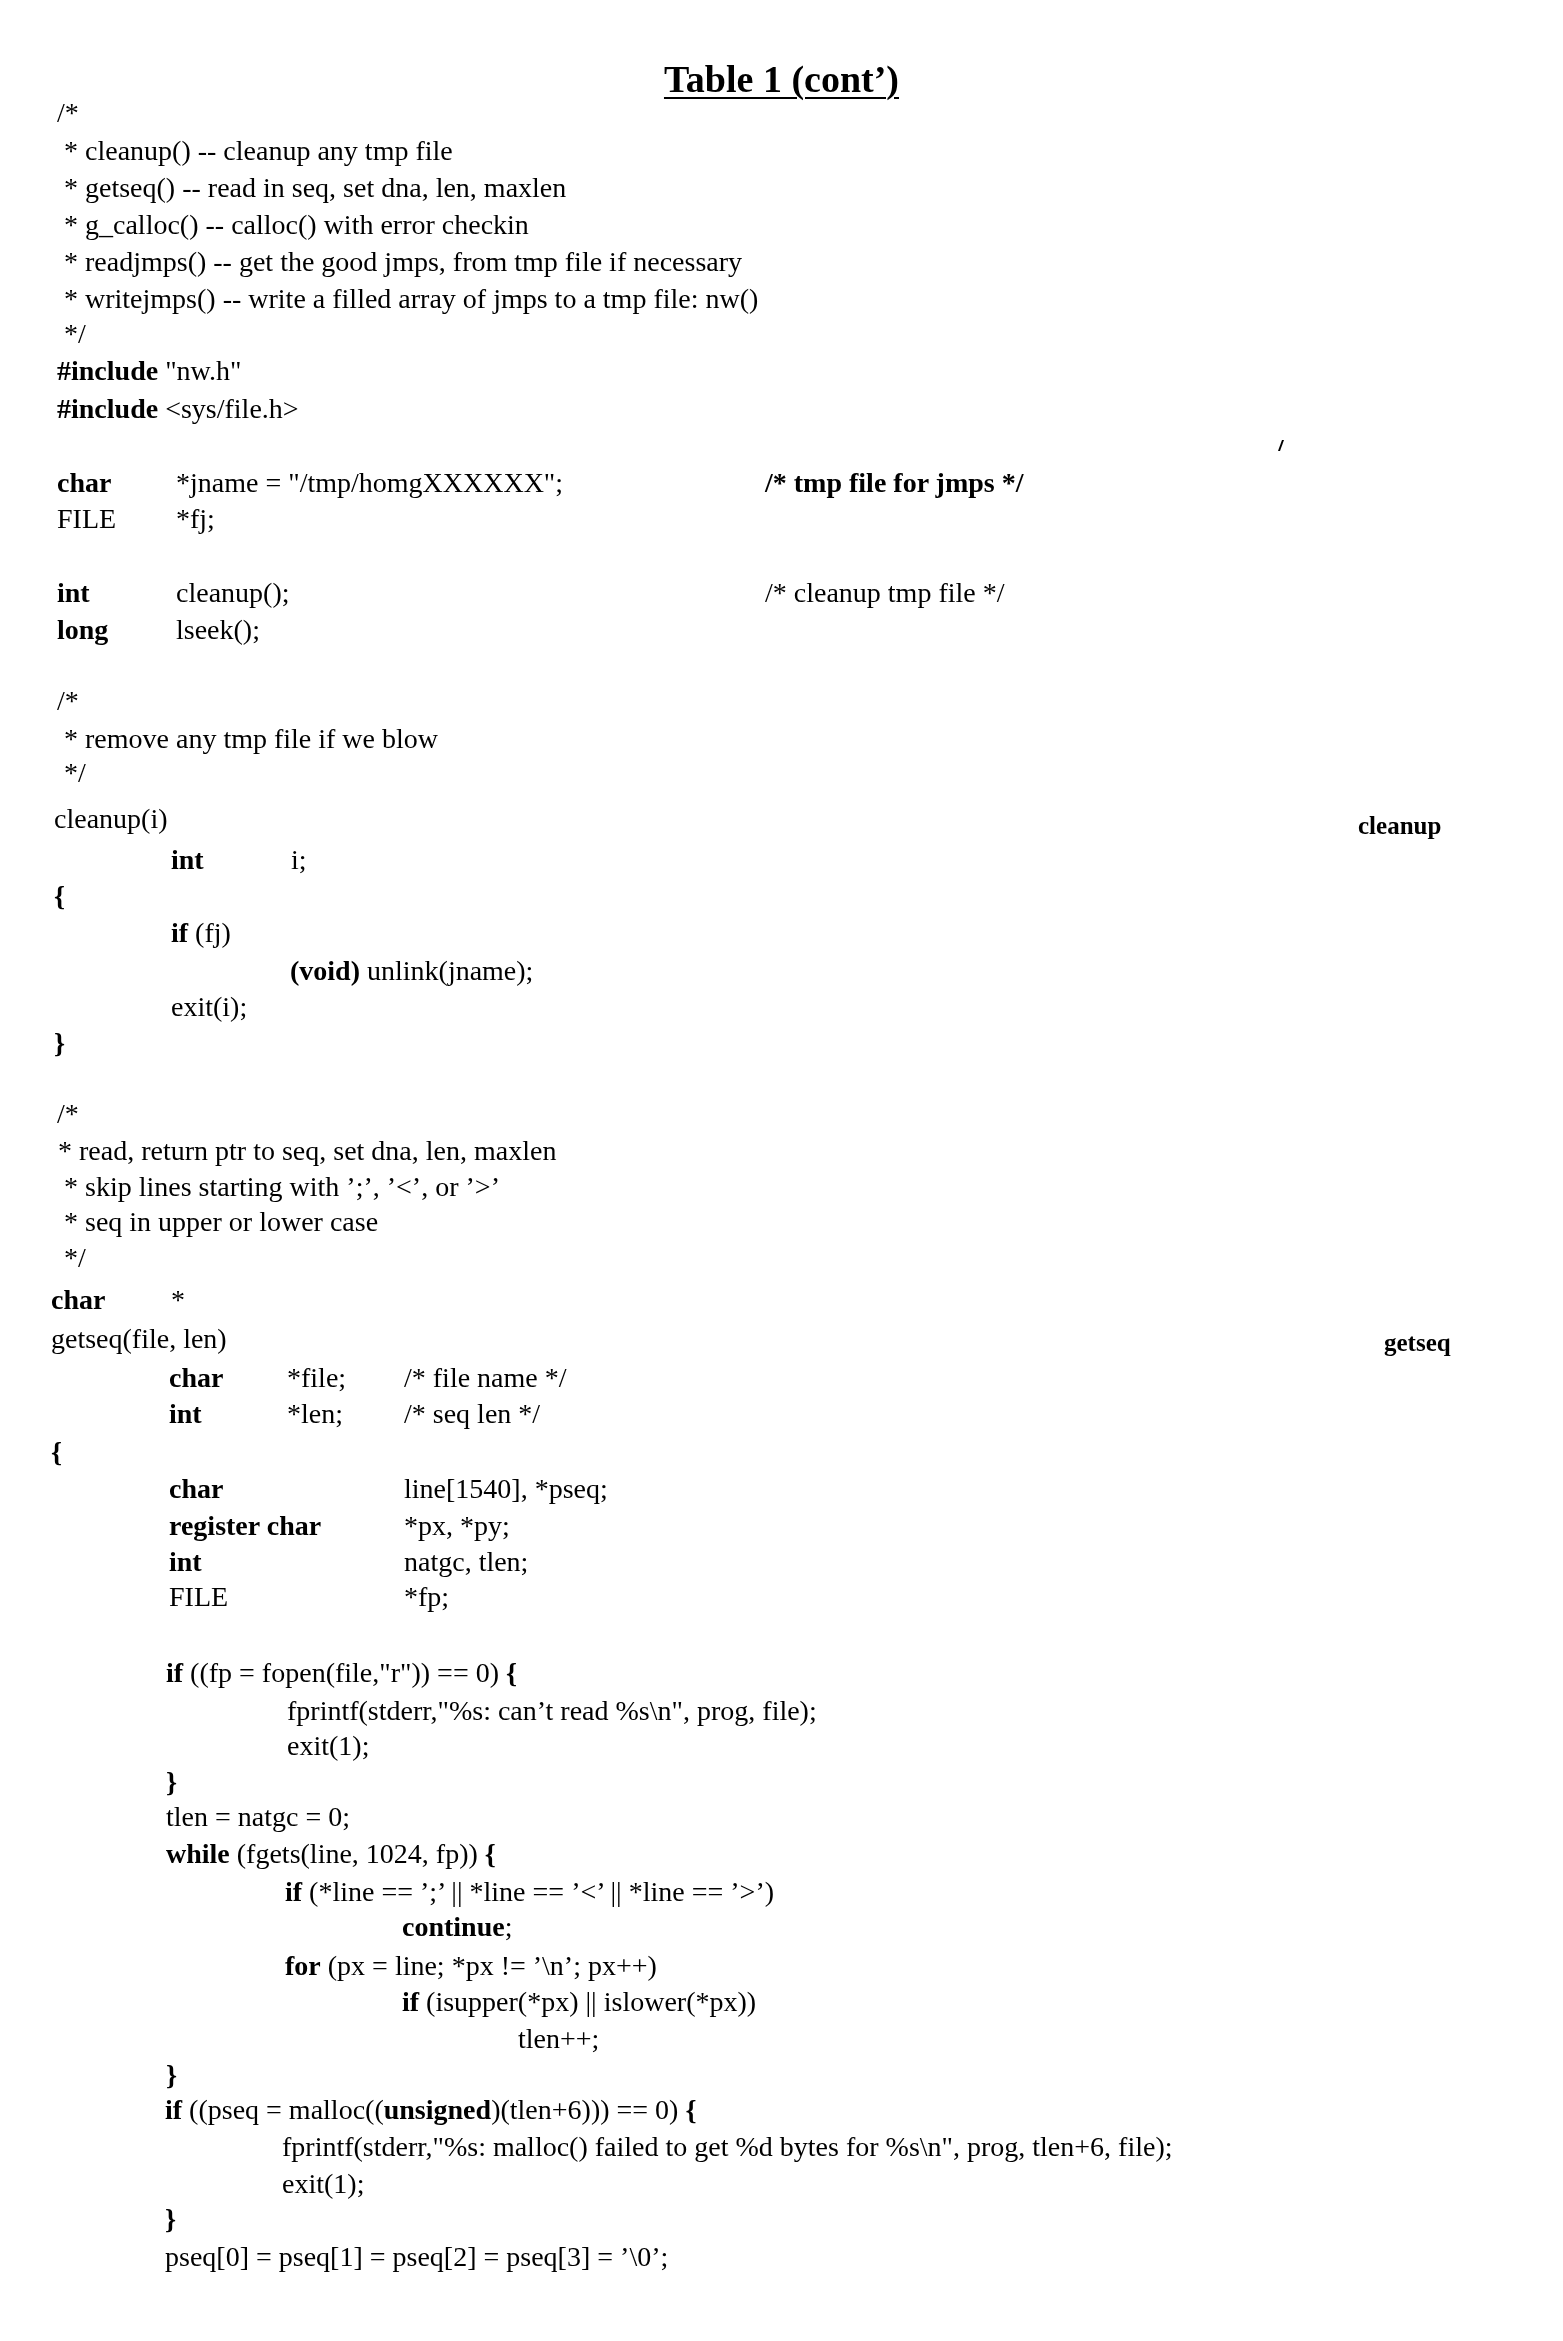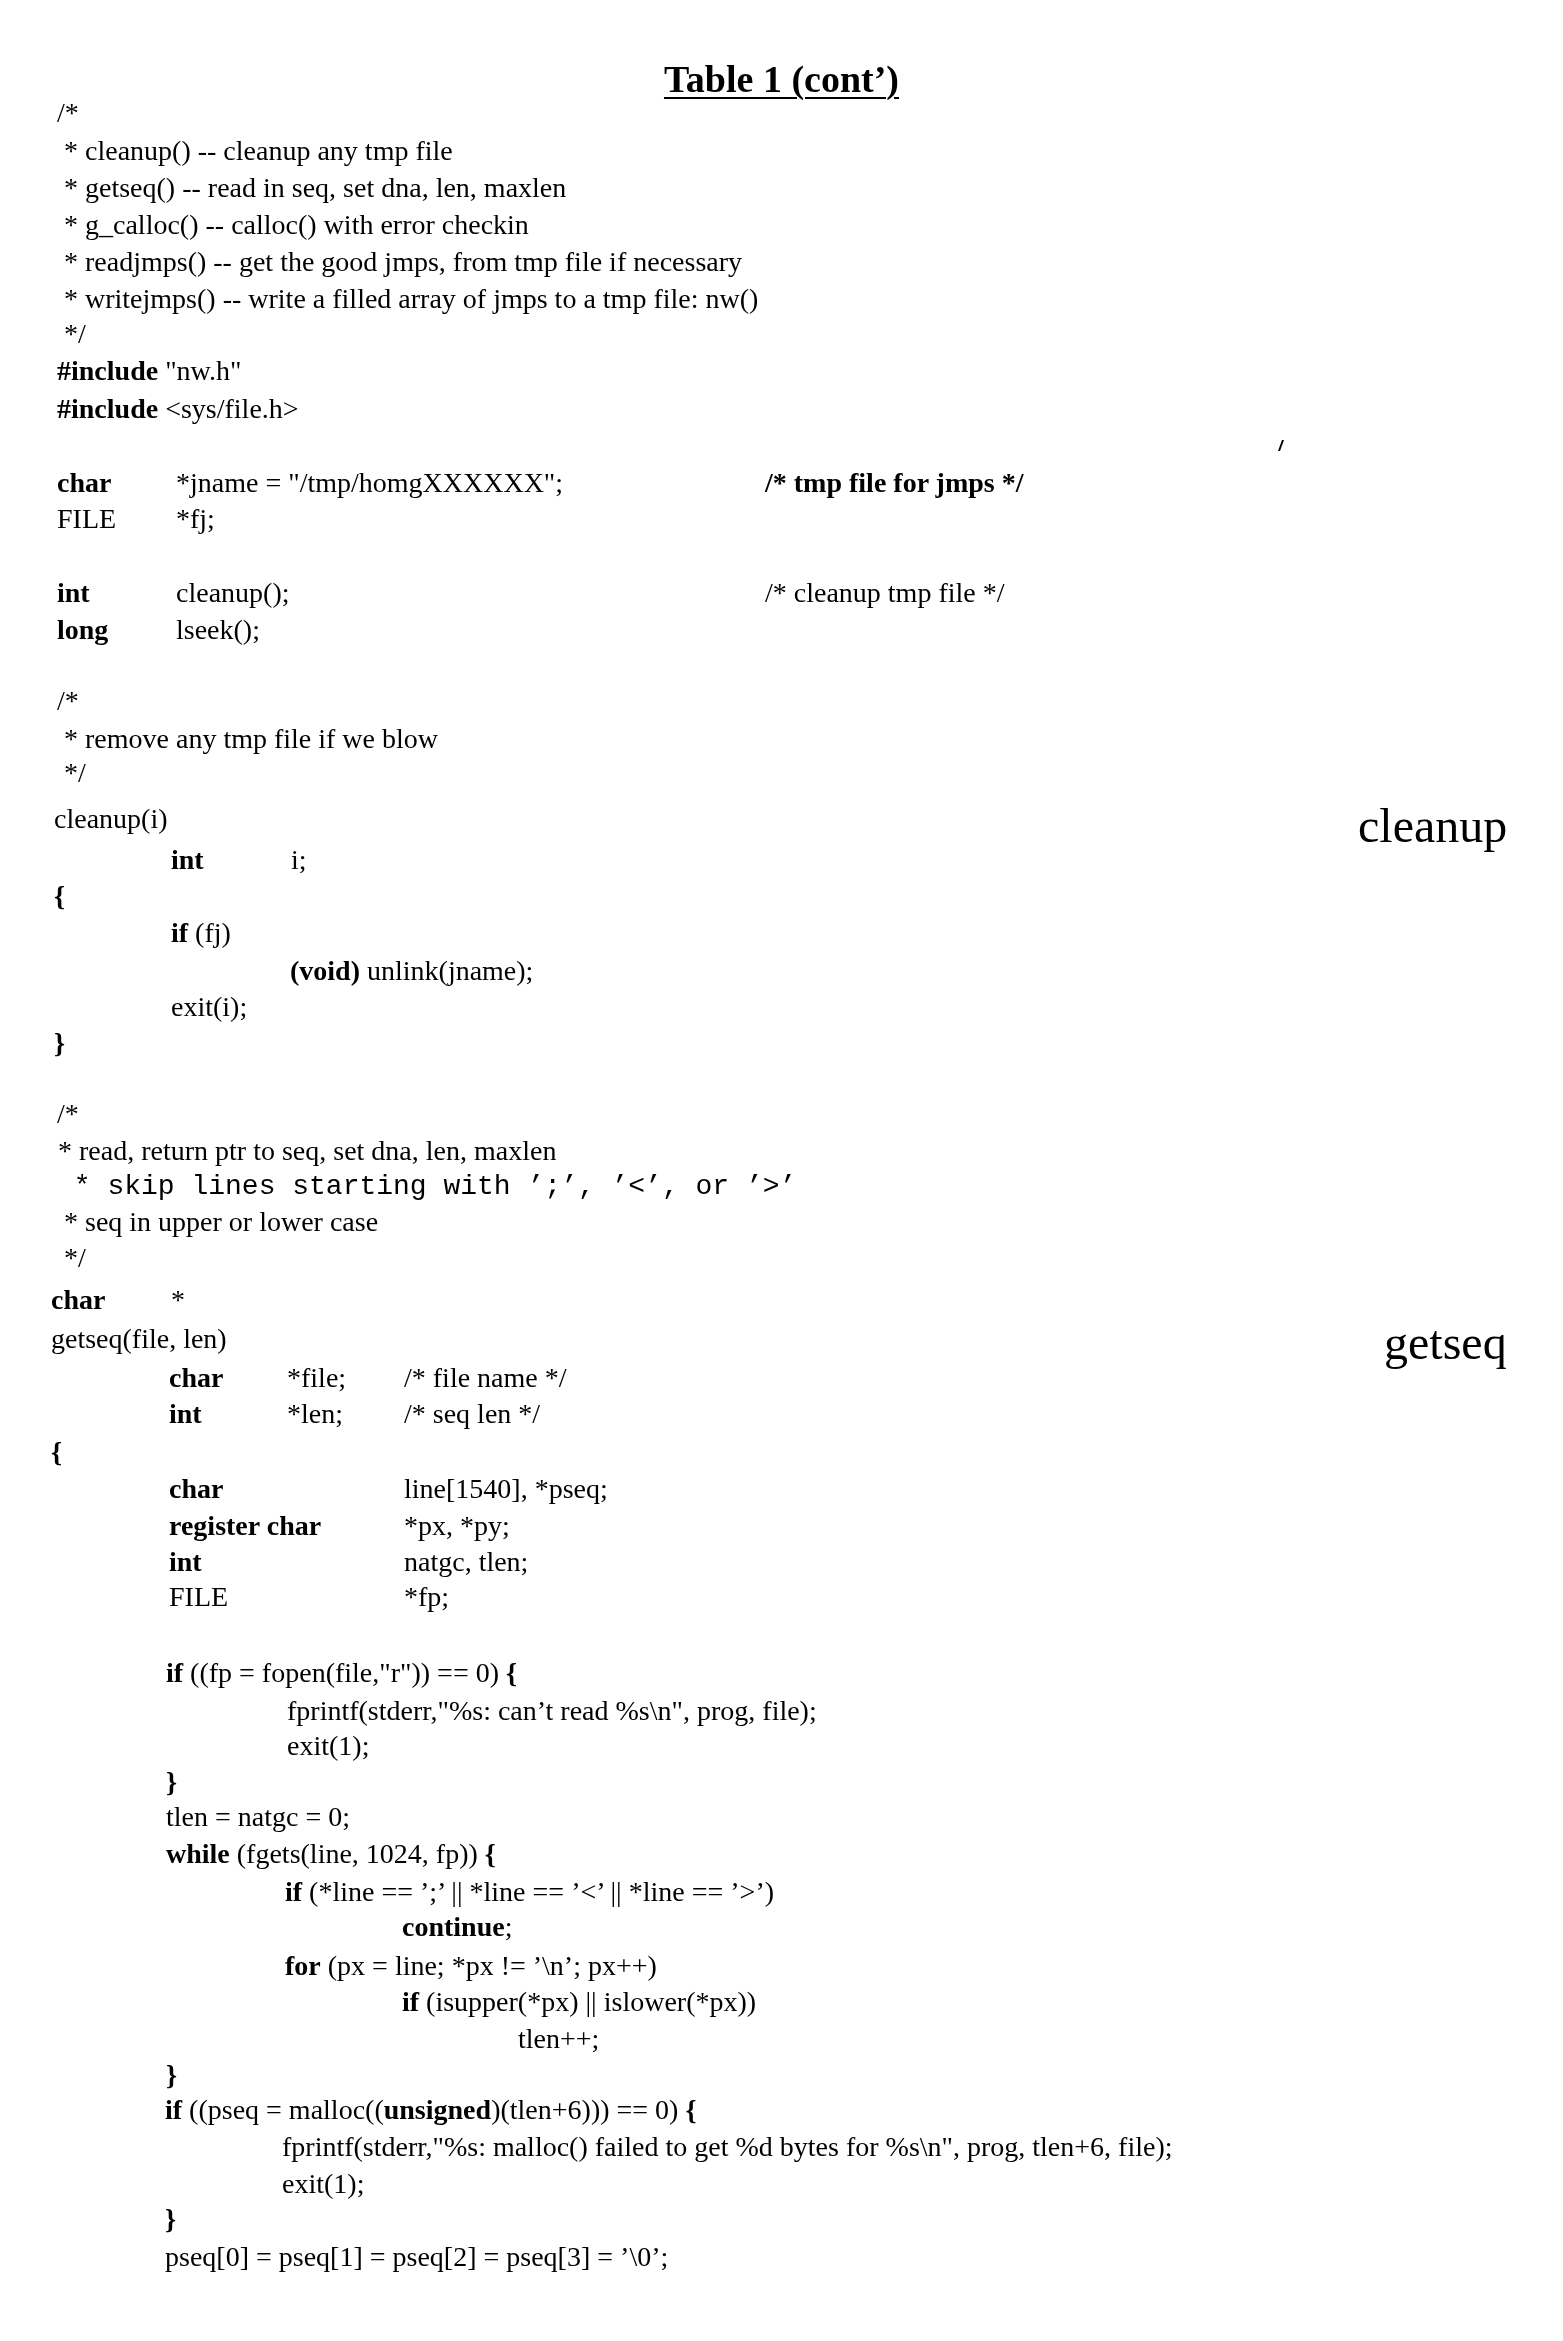--- a/index.html
+++ b/index.html
@@ -33,22 +33,22 @@
   .ln {
     position: absolute;
     font-size: 28px;
     line-height: 32px;
     white-space: pre;
     height: 32px;
   }
   .kw { font-weight: bold; }
   .fn-label {
     position: absolute;
-    font-size: 48px;
-    font-weight: normal;
+    font-size: 25px;
+    font-weight: bold;
     line-height: 41px;
     white-space: pre;
   }
   .stray-mark {
     position: absolute;
     left: 1280px;
     top: 440px;
     width: 1.6px;
     height: 11px;
     background: #000;
@@ -100,21 +100,21 @@
 <div class="ln kw" style="left:54px; top:880px;">{</div>
 
 <div class="ln" style="left:171px; top:917px;"><span class="kw">if</span><span> (fj)</span></div>
 <div class="ln" style="left:290px; top:955px;"><span class="kw">(void)</span><span> unlink(jname);</span></div>
 <div class="ln" style="left:171px; top:991px;">exit(i);</div>
 
 <div class="ln kw" style="left:54px; top:1027px;">}</div>
 
 <div class="ln" style="left:57px; top:1098px;">/*</div>
 <div class="ln" style="left:51px; top:1135px;"> * read, return ptr to seq, set dna, len, maxlen</div>
-<div class="ln" style="left:57px; top:1171px;font-family:Liberation Mono, monospace;"> * skip lines starting with ’;’, ’&lt;’, or ’&gt;’</div>
+<div class="ln" style="left:57px; top:1171px;"> * skip lines starting with ’;’, ’&lt;’, or ’&gt;’</div>
 <div class="ln" style="left:57px; top:1206px;"> * seq in upper or lower case</div>
 <div class="ln" style="left:57px; top:1242px;"> */</div>
 
 <div class="ln kw" style="left:51px; top:1284px;">char</div>
 <div class="ln" style="left:171px; top:1284px;">*</div>
 
 <div class="ln" style="left:51px; top:1323px;">getseq(file, len)</div>
 <div class="fn-label" style="left:1384px; top:1322px;">getseq</div>
 
 <div class="ln kw" style="left:169px; top:1362px;">char</div>

